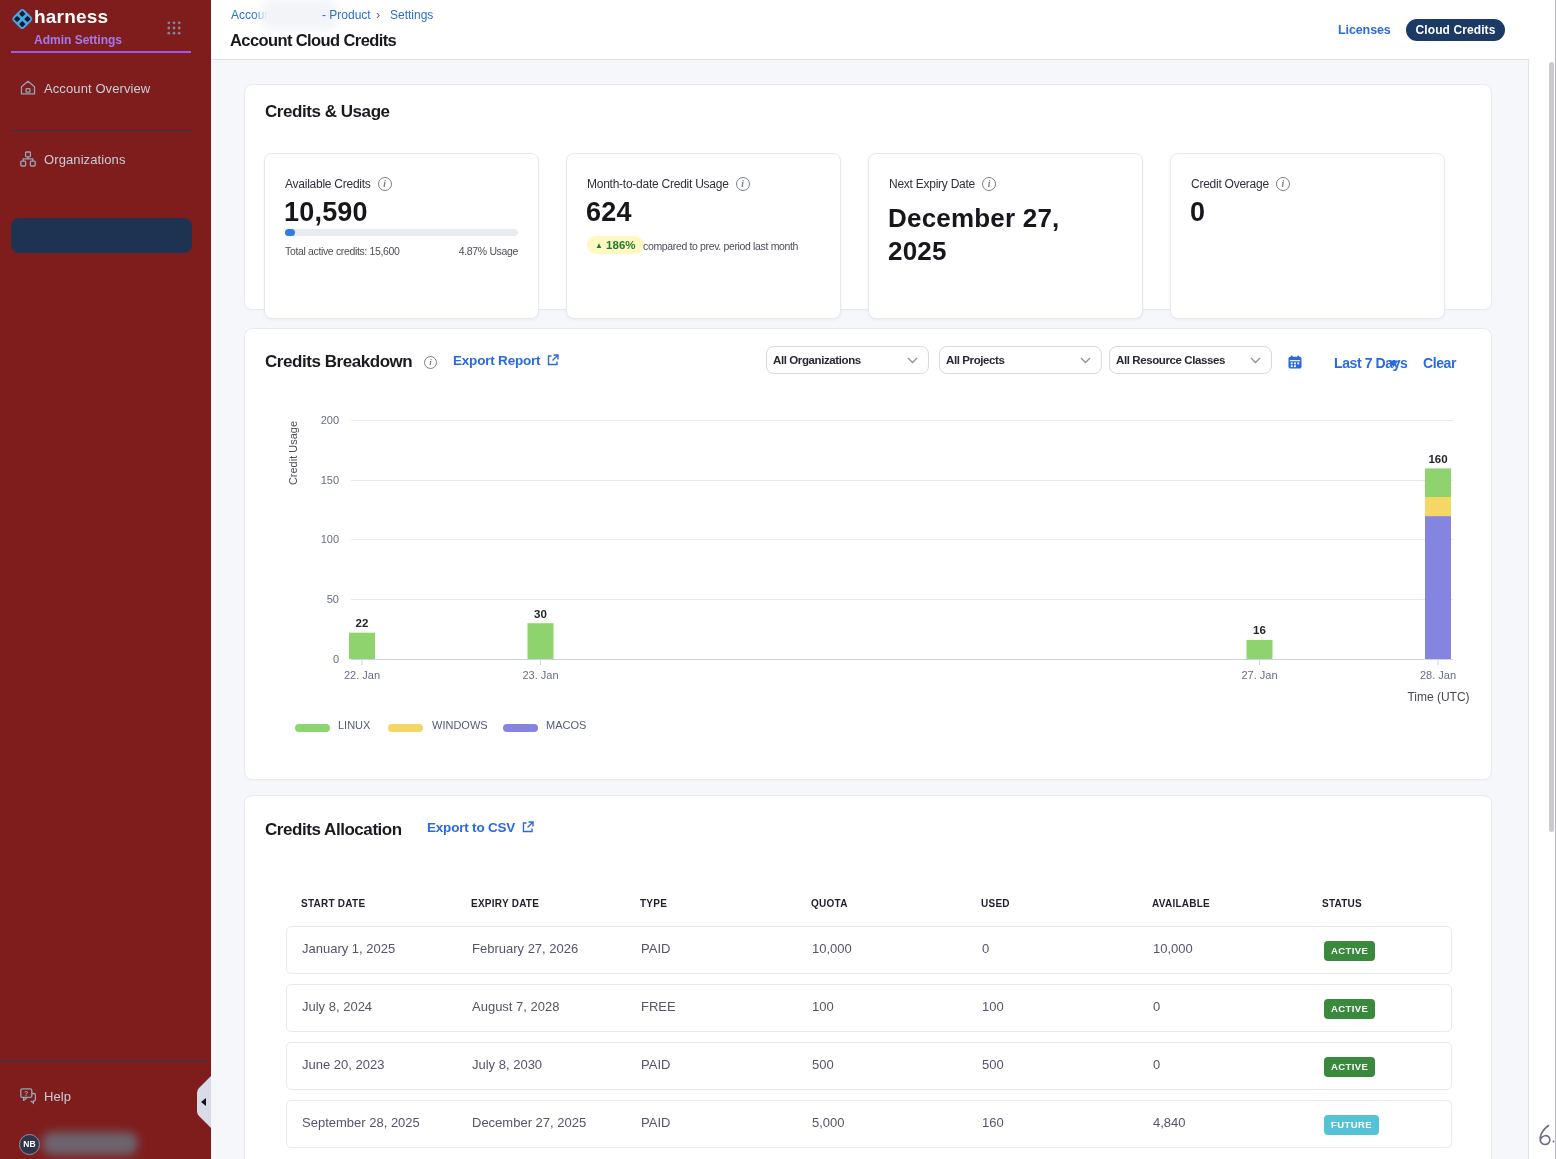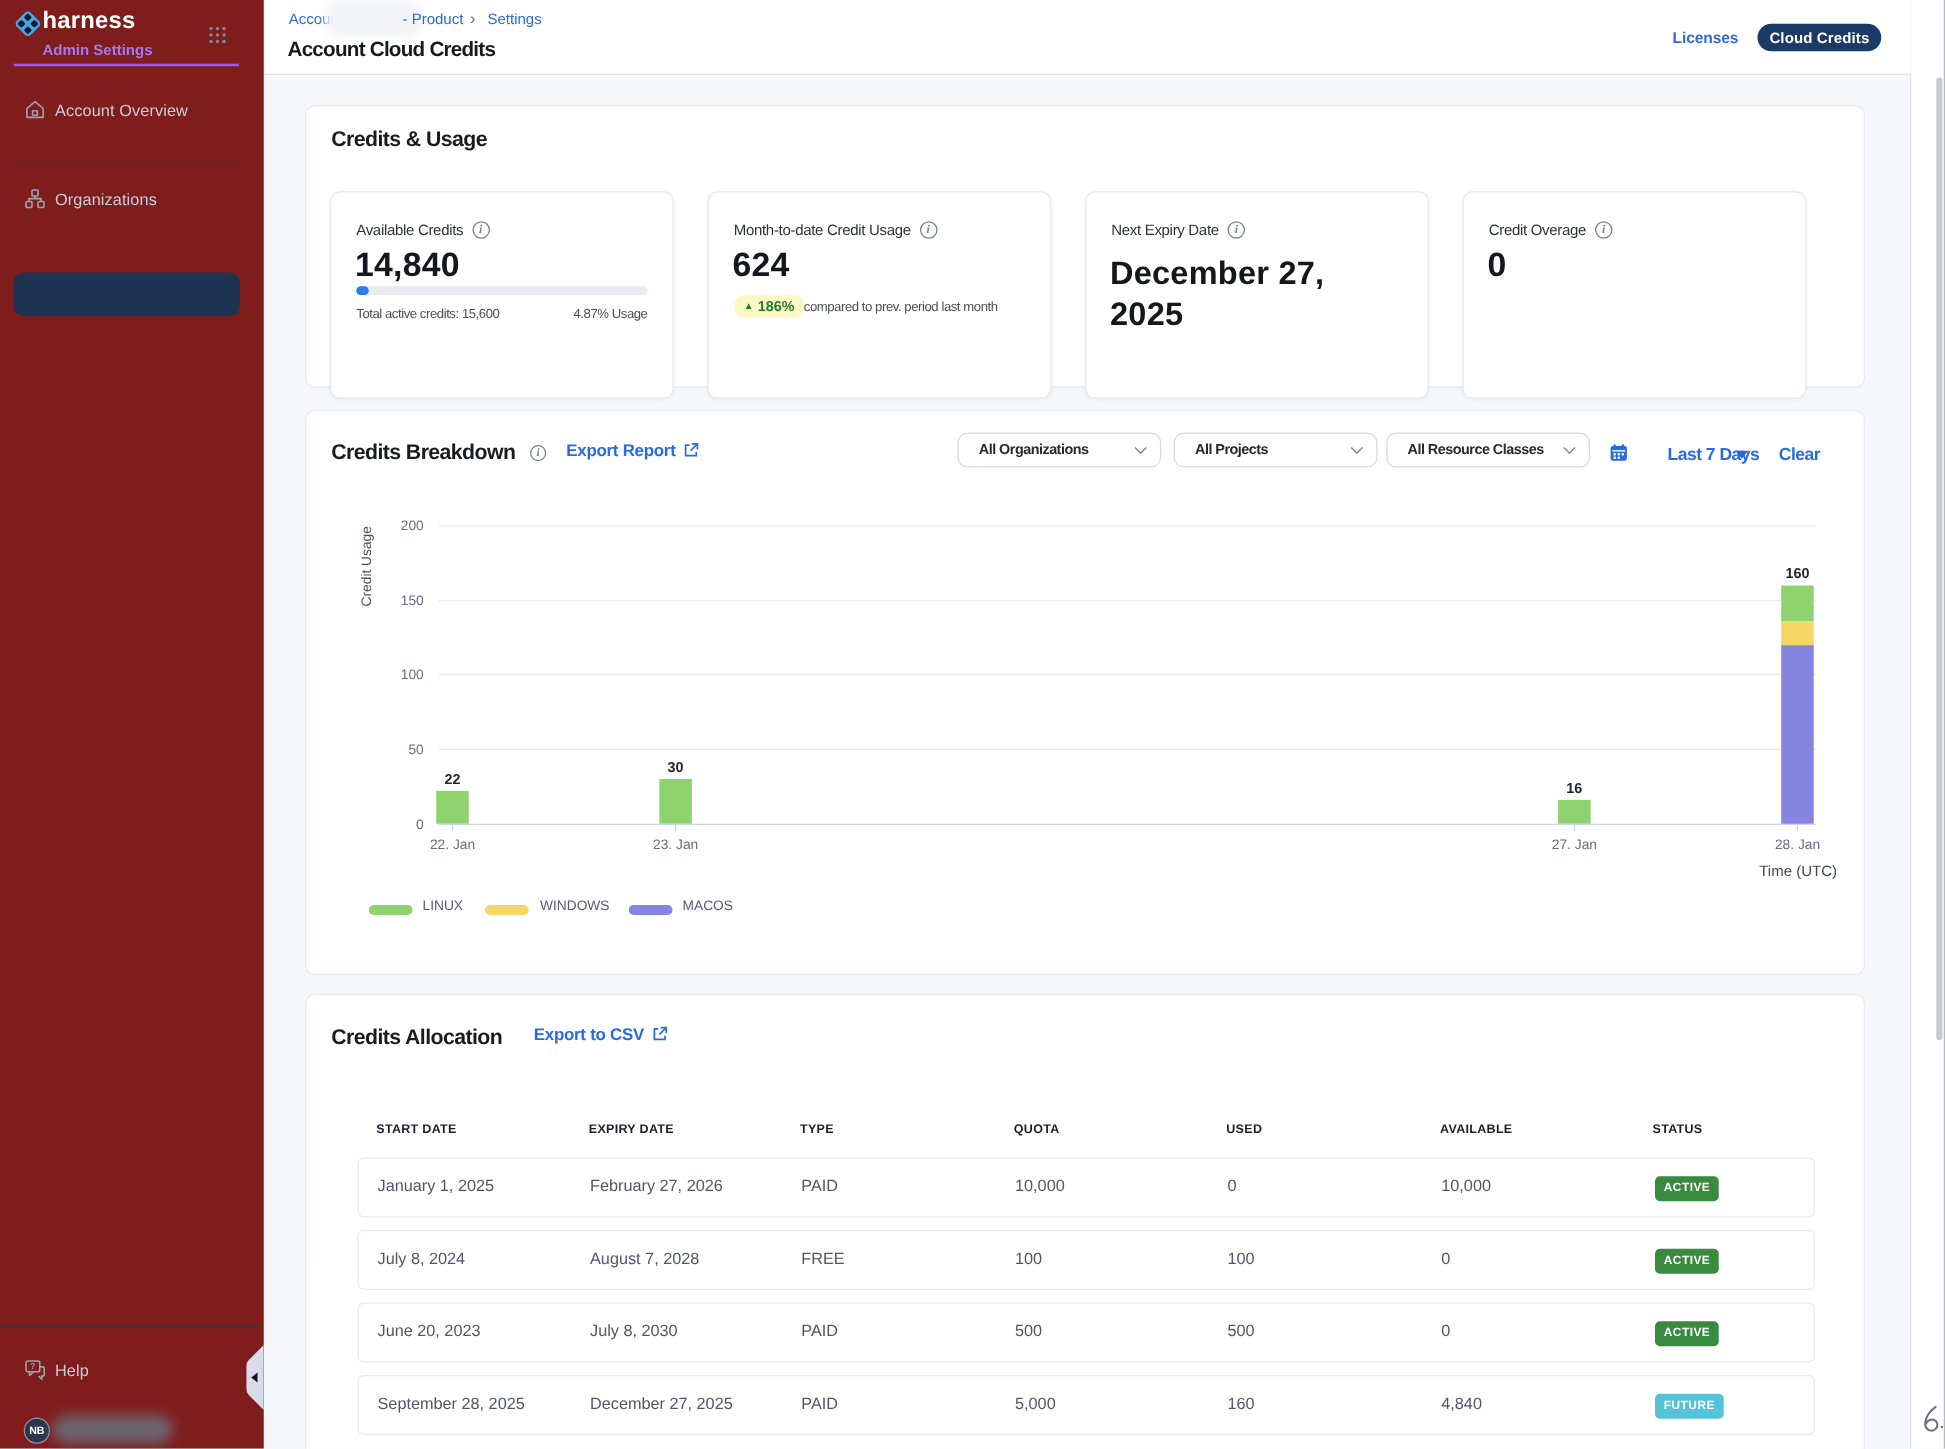--- a/index.html
+++ b/index.html
@@ -31,21 +31,21 @@
   .stat { position:absolute; top:68px; width:275px; height:166px; background:#fff; border:1px solid #e7e9f0; border-radius:8px; box-shadow:0 1px 3px rgba(40,41,61,.05); }
   .stat .slabel { position:absolute; left:20px; top:23px; font-size:12px; letter-spacing:-.25px; color:#303239; font-weight:500; display:flex; align-items:center; gap:7px; }
   .stat .sval { position:absolute; left:19px; top:43px; font-size:27px; font-weight:700; color:#16161d; letter-spacing:.2px; }
 
   .info-i { display:inline-block; width:14px; height:14px; border:1.2px solid #7c7f87; border-radius:50%; color:#7c7f87; font-size:9.5px; line-height:12px; text-align:center; font-weight:600; font-family:"Liberation Serif",serif; font-style:italic; letter-spacing:0; }
 
   
   .bluelink { color:#2a6ae0; font-weight:700; font-size:13px; }
 
   
-  .fsel { position:absolute; top:17px; width:163px; height:28px; border:1px solid #d8dae3; border-radius:8px; background:#fff; font-size:11.5px; font-weight:700; letter-spacing:-.4px; color:#26292f; line-height:26px; padding-left:16px; }
+  .fsel { position:absolute; top:17px; width:163px; height:28px; border:1px solid #d8dae3; border-radius:8px; background:#fff; font-size:11.5px; font-weight:700; letter-spacing:-.4px; color:#26292f; line-height:26px; padding-left:6px; }
 
   
   .thead { position:absolute; font-size:10px; font-weight:700; color:#1f1f2c; letter-spacing:.25px; }
   .trow { position:absolute; left:41px; width:1166px; height:48px; background:#fff; border:1px solid #e9eaf1; border-radius:5px; }
   .tcell { position:absolute; top:14px; font-size:13px; color:#54556b; }
   .badge { position:absolute; top:14px; height:20px; border-radius:4px; color:#fff; font-size:9.5px; font-weight:700; letter-spacing:.4px; text-align:center; line-height:20px; padding:0 7px; }
 
   
   #gutter { position:absolute; right:0; top:0; width:28px; height:1159px; background:#fff; border-left:1px solid #e0e1e8; }
   #sthumb { position:absolute; left:1549px; top:62px; width:5px; height:770px; background:#cacbd1; border-radius:3px; }
@@ -139,21 +139,21 @@
   <div id="ptitle">Account Cloud Credits</div>
   <div id="licenses">Licenses</div>
   <div id="ccpill">Cloud Credits</div>
 </div>
 
 <div class="card" id="card-usage" style="top:84px; height:226px;">
   <div class="card-title" style="left:20px; top:17px;">Credits &amp; Usage</div>
 
   <div class="stat" style="left:19px;">
     <div class="slabel">Available Credits <span class="info-i">i</span></div>
-    <div class="sval">14,840</div>
+    <div class="sval">10,590</div>
     <div class="abs" style="left:20px; top:75px; width:233px; height:7px; background:#e9ebf3; border-radius:3.5px;">
       <div style="width:10px; height:7px; background:#2f7ce8; border-radius:3.5px;"></div>
     </div>
     <div class="abs" style="left:20px; top:91px; width:233px; font-size:10.5px; letter-spacing:-.35px; color:#4e4f58;">Total active credits: 15,600<span style="float:right;">4.87% Usage</span></div>
   </div>
 
   <div class="stat" style="left:321px;">
     <div class="slabel">Month-to-date Credit Usage <span class="info-i">i</span></div>
     <div class="sval">624</div>
     <div class="abs" style="left:20px; top:82px; height:18px; padding:0 8px; background:#fef9c3; border-radius:9px; font-size:11.5px; font-weight:700; color:#1e7d31; line-height:18px; white-space:nowrap;"><span style="font-size:8px; vertical-align:1.5px;">▲</span> 186%</div>

